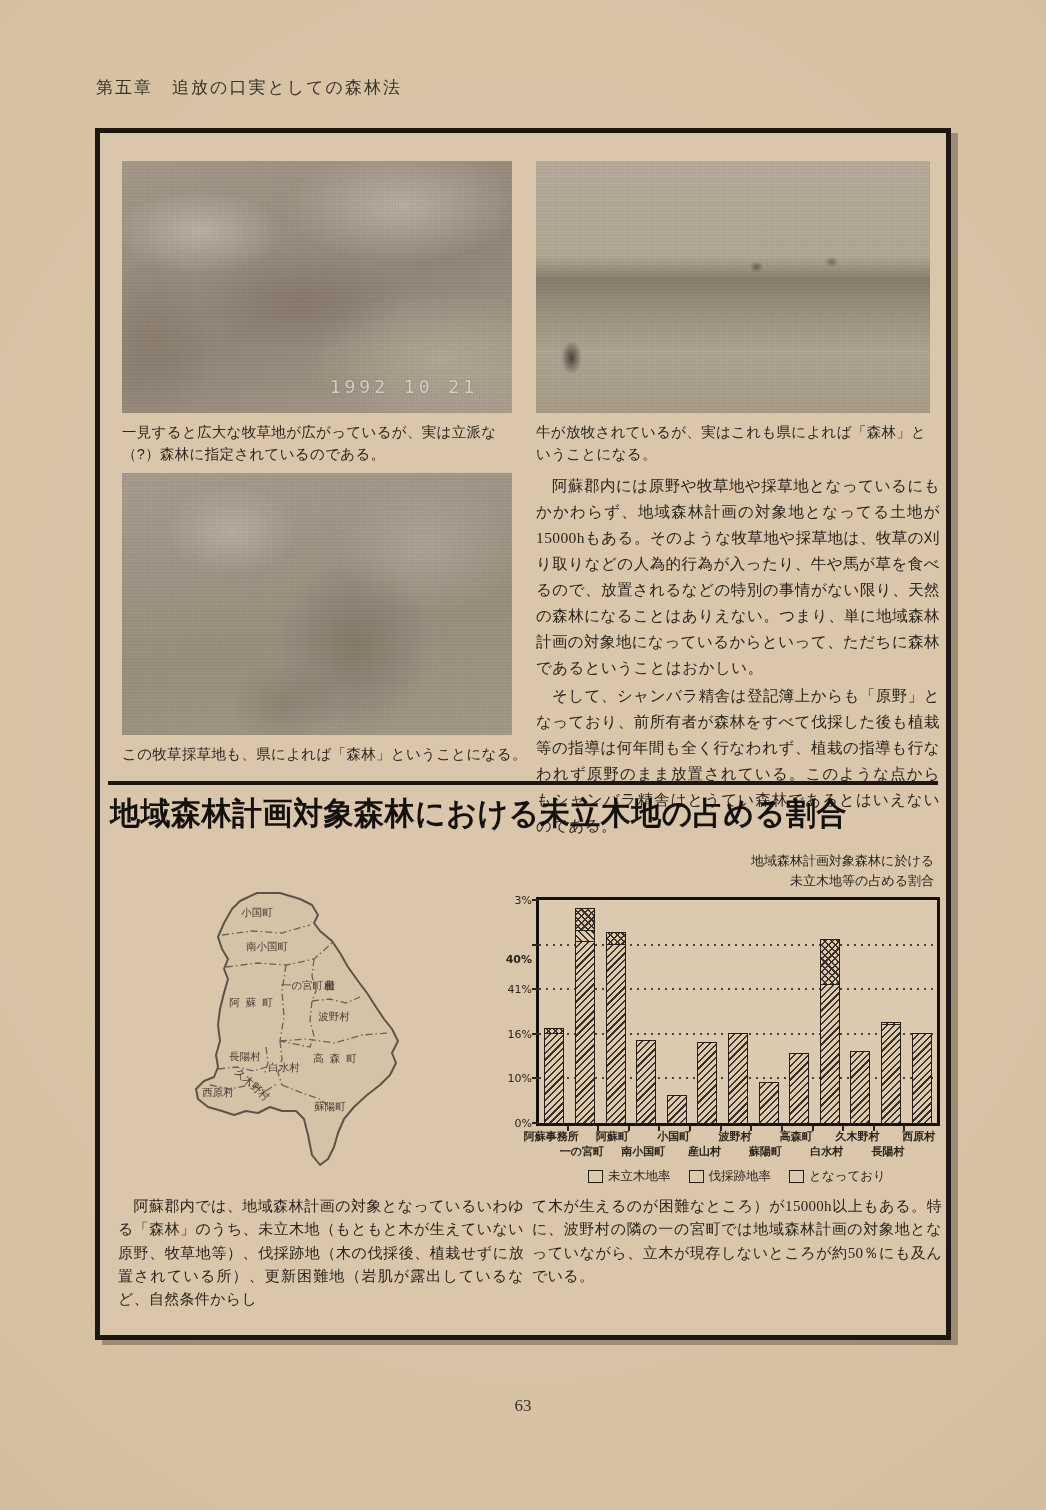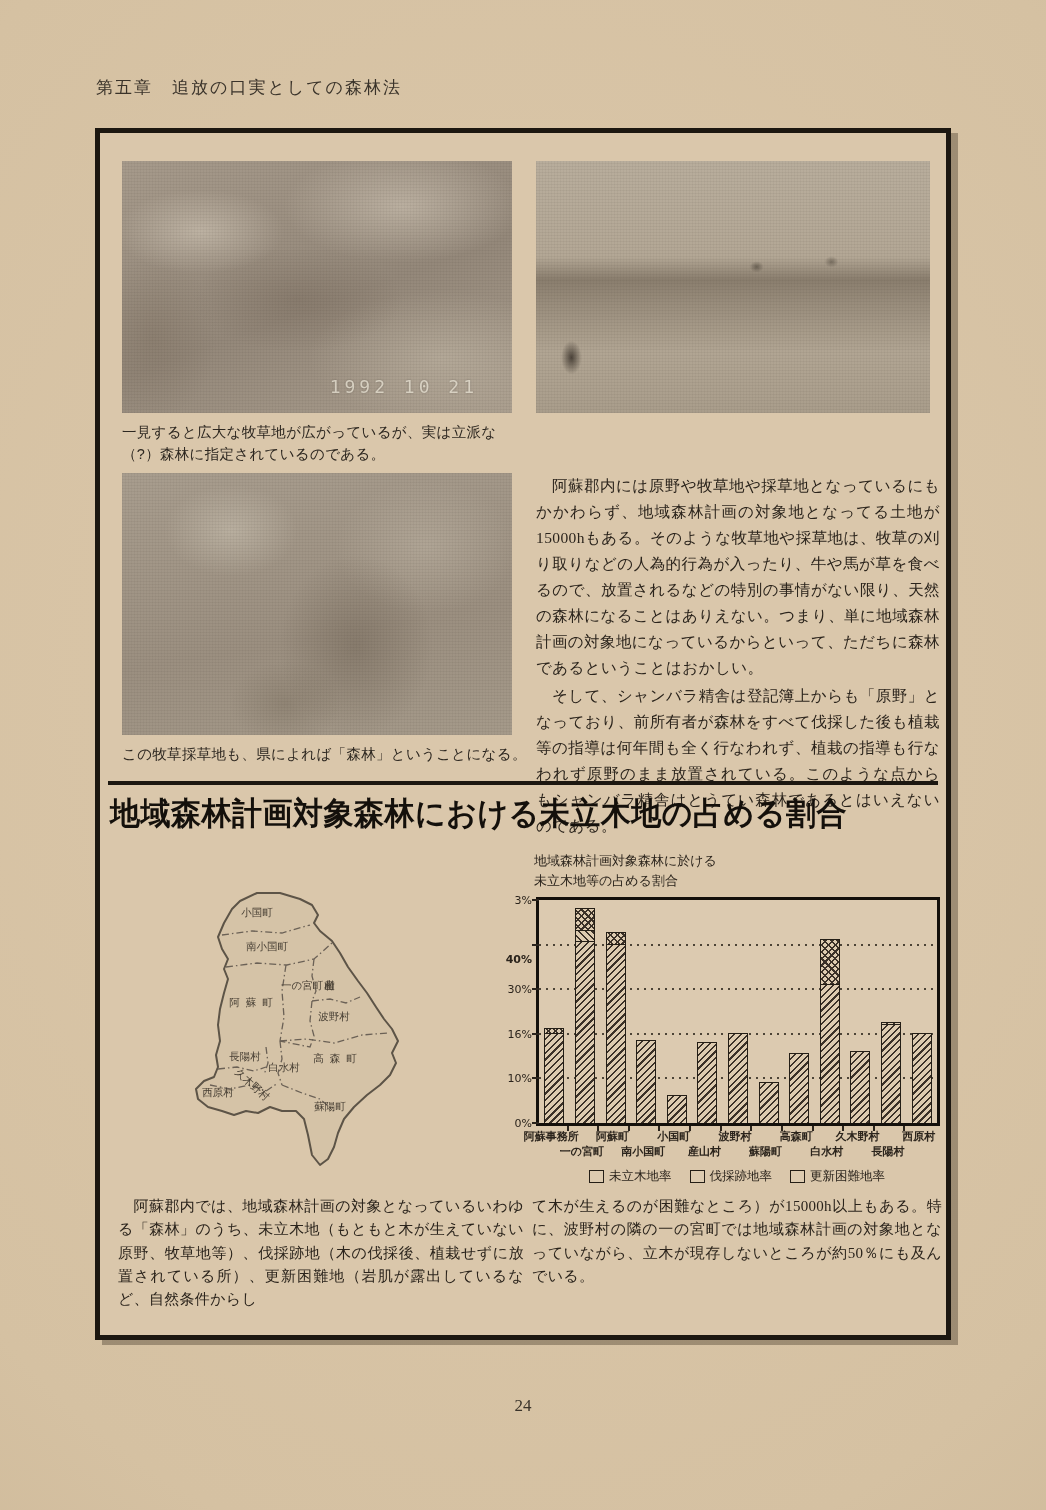--- a/index.html
+++ b/index.html
@@ -56,21 +56,21 @@
         color:#14100b;letter-spacing:0.5px;transform:scaleY(1.05);transform-origin:top left;}
   
   .map-wrap{position:absolute;left:62px;top:738px;width:300px;height:314px;}
   .map-wrap svg{position:absolute;inset:0;}
   .map-label{position:absolute;font-size:10.5px;color:#453d32;white-space:nowrap;
         transform:translate(-50%,-50%);}
   .map-label.vertical{writing-mode:vertical-rl;}
   .map-label.spaced{letter-spacing:6px;}
   
   .chart{position:absolute;left:402px;top:718px;width:440px;}
-  .chart-title{margin-left:32px;width:400px;text-align:left;font-size:13px;
+  .chart-title{margin-left:32px;width:400px;text-align:right;font-size:13px;
         line-height:1.5;color:#2b241c;}
   .plot-area{position:relative;margin-left:34px;margin-top:7px;width:398px;height:223px;
         box-sizing:content-box;border:3px solid #14100b;background:#dccab0;}
   .gridline{position:absolute;left:0;right:0;height:2px;z-index:0;
         background:repeating-linear-gradient(90deg,#4c4336 0 2px,transparent 2px 7px);}
   .ylabel{position:absolute;left:-37px;width:30px;text-align:right;font-size:11px;
         color:#2b241c;font-family:"DejaVu Sans",sans-serif;}
   .ytick{position:absolute;left:-7px;width:7px;height:2px;background:#2b241c;}
   .bar{position:absolute;bottom:0;width:20px;box-sizing:border-box;
         border:1.6px solid #241e16;border-bottom:none;display:flex;
@@ -105,20 +105,21 @@
   <div class="chapter-header">第五章　追放の口実としての森林法</div>
 
   <div class="main-box">
 
     <div class="photo photo-1">
       <span class="timestamp">1992 10 21</span>
     </div>
     <div class="photo photo-2"></div>
 
     <div class="caption caption-1">一見すると広大な牧草地が広がっているが、実は立派な（?）森林に指定されているのである。</div>
+    <div class="caption caption-2">牛が放牧されているが、実はこれも県によれば「森林」ということになる。</div>
 
     <div class="photo photo-3"></div>
     <div class="caption caption-3">この牧草採草地も、県によれば「森林」ということになる。</div>
 
     <div class="body-col">
       <p>　阿蘇郡内には原野や牧草地や採草地となっているにもかかわらず、地域森林計画の対象地となってる土地が15000hもある。そのような牧草地や採草地は、牧草の刈り取りなどの人為的行為が入ったり、牛や馬が草を食べるので、放置されるなどの特別の事情がない限り、天然の森林になることはありえない。つまり、単に地域森林計画の対象地になっているからといって、ただちに森林であるということはおかしい。</p>
       <p>　そして、シャンバラ精舎は登記簿上からも「原野」となっており、前所有者が森林をすべて伐採した後も植栽等の指導は何年間も全く行なわれず、植栽の指導も行なわれず原野のまま放置されている。このような点からもシャンバラ精舎はとうてい森林であるとはいえないのである。</p>
     </div>
 
     <div class="divider"></div>
@@ -175,21 +176,21 @@
       <div class="plot-area" id="chart-plot">
           <div class="ylabel" style="bottom: -7px;">0%</div>
           <div class="ytick" style="bottom: -1px;"></div>
           <div class="gridline" style="bottom: 43.6px;"></div>
           <div class="ylabel" style="bottom: 37.6px;">10%</div>
           <div class="ytick" style="bottom: 43.6px;"></div>
           <div class="gridline" style="bottom: 88.2px;"></div>
           <div class="ylabel" style="bottom: 82.2px;">16%</div>
           <div class="ytick" style="bottom: 88.2px;"></div>
           <div class="gridline" style="bottom: 132.8px;"></div>
-          <div class="ylabel" style="bottom: 126.8px;">30%</div>
+          <div class="ylabel" style="bottom: 126.8px;">41%</div>
           <div class="ytick" style="bottom: 132.8px;"></div>
           <div class="gridline" style="bottom: 177.4px;"></div>
           <div class="ylabel" style="bottom: 157px; font-weight: bold;">40%</div>
           <div class="ytick" style="bottom: 177.4px;"></div>
           <div class="ylabel" style="bottom: 216px;">3%</div>
           <div class="ytick" style="bottom: 222px;"></div>
           <div class="bar" style="left: 5.30769px;">
             <div class="seg pat-diagonal" style="height: 89.2px;"></div>
             <div class="seg pat-crosshatch" style="height: 4.46px;"></div>
           </div>
@@ -266,25 +267,25 @@
           <span class="legend-item">
             <span class="swatch pat-diagonal"></span>
             <span>未立木地率</span>
           </span>
           <span class="legend-item">
             <span class="swatch pat-backslash"></span>
             <span>伐採跡地率</span>
           </span>
           <span class="legend-item">
             <span class="swatch pat-crosshatch"></span>
-            <span>更新困難地率</span>
+            <span>となっており</span>
           </span>
         </div>
     </div>
 
     <div class="bottom-col bottom-left">　阿蘇郡内では、地域森林計画の対象となっているいわゆる「森林」のうち、未立木地（もともと木が生えていない原野、牧草地等）、伐採跡地（木の伐採後、植栽せずに放置されている所）、更新困難地（岩肌が露出しているなど、自然条件からし</div>
     <div class="bottom-col bottom-right">て木が生えるのが困難なところ）が15000h以上もある。特に、波野村の隣の一の宮町では地域森林計画の対象地となっていながら、立木が現存しないところが約50％にも及んでいる。</div>
 
   </div>
 
-  <div class="page-number">24</div>
+  <div class="page-number">63</div>
 
 </div>
 
 </body></html>

